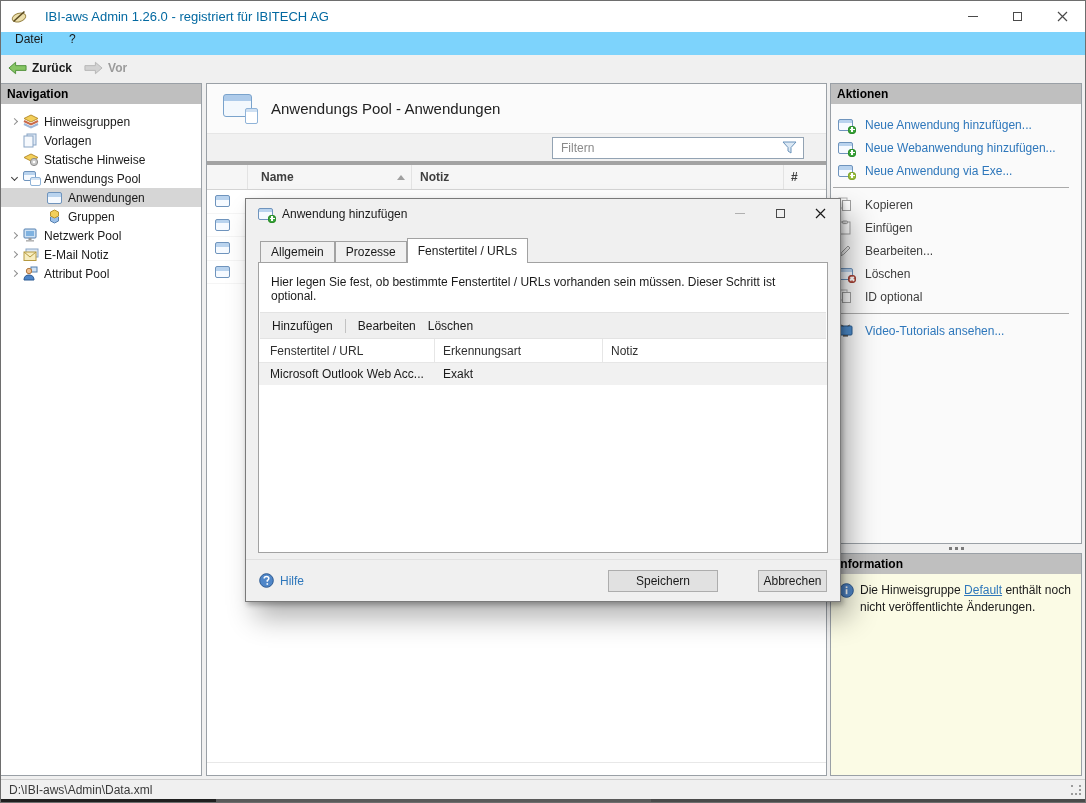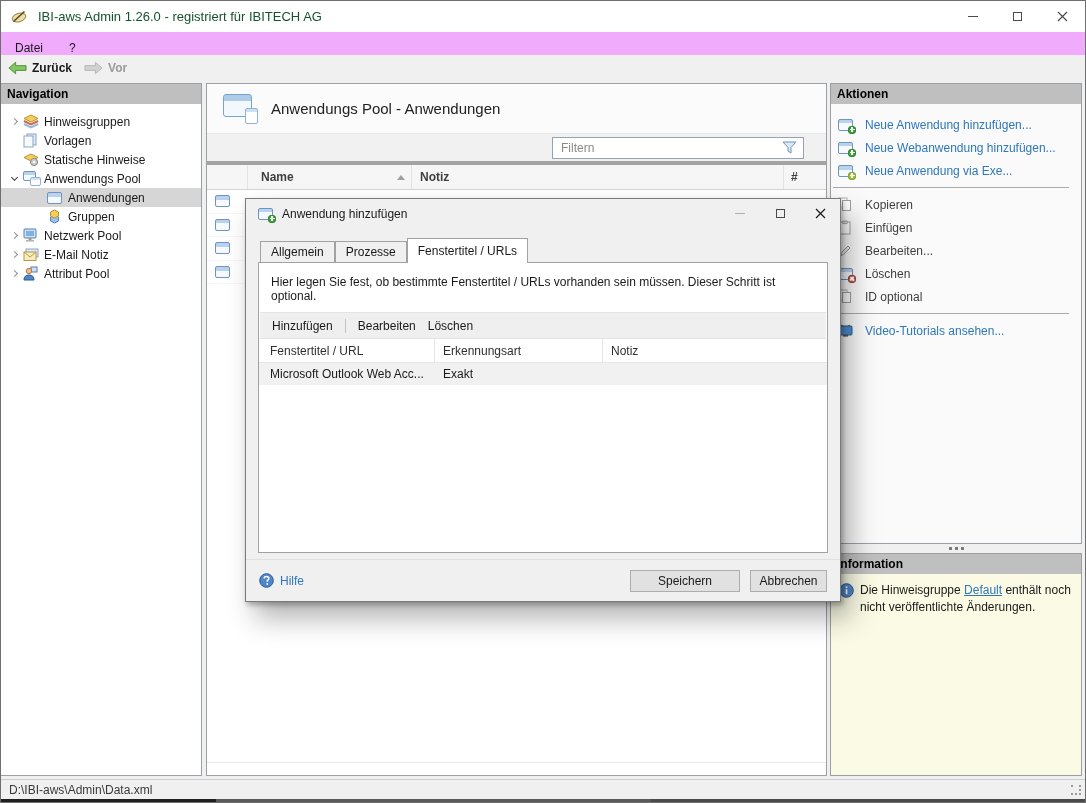--- a/index.html
+++ b/index.html
@@ -2,28 +2,28 @@
 <html><head>
 <meta charset="utf-8">
 <style>
   html,body{margin:0;padding:0;background:#d0d0d0;font-family:"Liberation Sans",sans-serif;font-size:12px;color:#1a1a1a;}
   *{box-sizing:border-box;}
   .window{position:relative;width:1086px;height:803px;background:#f0f0f0;border:1px solid #6e6e6e;display:flex;flex-direction:column;overflow:hidden;}
 
   
   .titlebar{height:31px;background:#ffffff;display:flex;align-items:center;flex:none;}
   .app-logo{margin-left:9px;display:inline-flex;}
-  .title-text{margin-left:10px;color:#14532d;font-size:13px;}
+  .title-text{margin-left:17px;color:#0369a1;font-size:13px;}
   .win-controls{margin-left:auto;display:flex;height:100%;}
   .win-btn{width:45px;height:100%;display:flex;align-items:center;justify-content:center;}
   .glyph-min{width:10px;height:1px;background:#4a4a4a;display:block;}
   .glyph-max{width:9px;height:9px;border:1px solid #4a4a4a;display:block;}
 
   
-  .menubar{height:23px;background:#f0abfc;display:flex;align-items:flex-end;padding-left:14px;gap:26px;flex:none;}
+  .menubar{height:23px;background:#7dd3fc;display:flex;align-items:flex-start;padding-left:14px;gap:26px;flex:none;}
   .menu-item{color:#1a1a1a;}
   .toolbar{height:26px;background:#f0f0f0;display:flex;align-items:center;padding-left:7px;gap:12px;flex:none;}
   .tool-btn{display:flex;align-items:center;gap:5px;}
   .tool-label{font-weight:700;color:#1a1a1a;}
   .tool-label.fwd{color:#9b9b9b;}
 
   
   .body{flex:1;display:flex;background:#f0f0f0;padding:2px 3px 3px 0;min-height:0;}
   .panel-header{height:20px;background:#bfbfbf;color:#000;font-weight:700;display:flex;align-items:center;padding-left:6px;flex:none;}
 
@@ -115,21 +115,21 @@
   .dc2{width:168px;padding-left:8px;flex:none;height:100%;display:flex;align-items:center;}
   .dc3{flex:1;padding-left:8px;height:100%;display:flex;align-items:center;min-width:0;}
   .dlg-cols .dc1,.dlg-cols .dc2{border-right:1px solid #e6e6e6;}
   .dlg-row{height:22px;background:#f1f1f1;display:flex;align-items:center;flex:none;}
   .dlg-empty{flex:1;background:#fff;}
   .dlg-footer{height:42px;background:#f0f0f0;border-top:1px solid #e0e0e0;display:flex;align-items:center;padding:0 13px;flex:none;}
   .help-link{display:flex;align-items:center;gap:6px;color:#2e77bb;}
   .dlg-buttons{margin-left:auto;display:flex;gap:10px;}
   .btn{height:22px;background:#e1e1e1;border:1px solid #adadad;font-family:"Liberation Sans",sans-serif;font-size:12px;color:#1a1a1a;padding:0;}
   .btn.save{width:110px;}
-  .btn.cancel{width:77px;}
+  .btn.cancel{width:69px;margin-left:30px;}
 </style>
 </head>
 <body>
 
 <div class="window">
 
   <div class="titlebar">
     <span class="app-logo">
       <svg width="18" height="15" viewBox="0 0 18 15">
           <ellipse cx="9" cy="8.5" rx="7" ry="4.2" fill="#ecdfab" stroke="#9a8648" transform="rotate(-18 9 8.5)"></ellipse>

